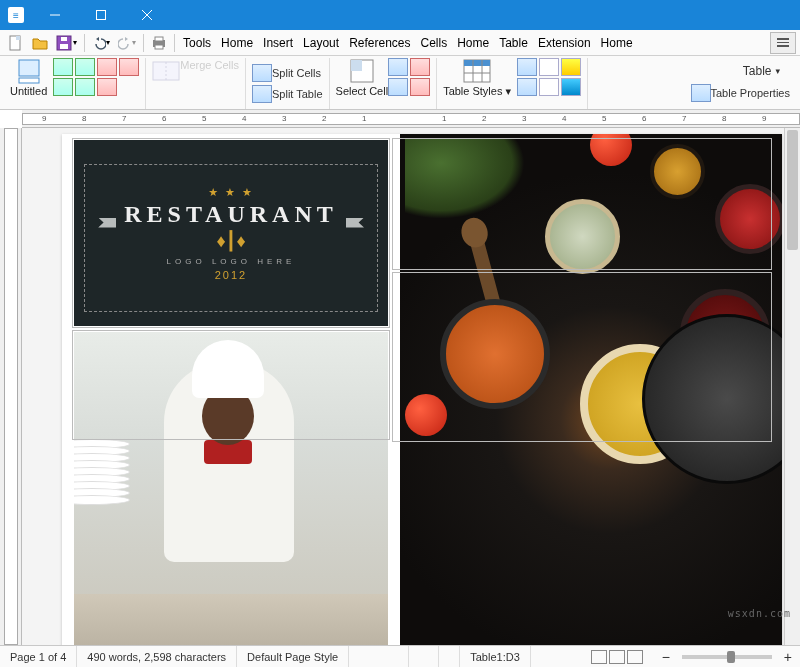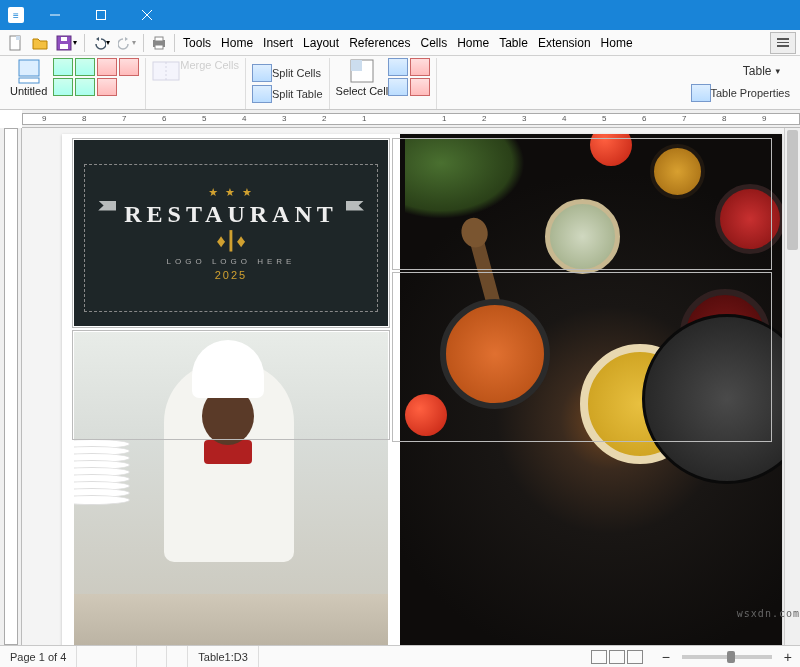--- a/index.html
+++ b/index.html
@@ -61,21 +61,21 @@
   .bowl.b5{left:250px;top:10px;width:55px;height:55px;background:radial-gradient(circle,#d8a030,#a06810);border:4px solid #201810;}
   .bowl.b6{left:315px;top:50px;width:70px;height:70px;background:radial-gradient(circle,#c83030,#801010);border:5px solid #302020;}
   .pan{position:absolute;right:-30px;top:180px;width:170px;height:170px;border-radius:50%;background:radial-gradient(circle,#4a4a4a,#1a1a1a);border:3px solid #0a0a0a;}
   .spoon{position:absolute;left:80px;top:100px;width:14px;height:90px;background:#6b4a2a;border-radius:7px;transform:rotate(-15deg);}
   .spoon::before{content:"";position:absolute;top:-18px;left:-6px;width:26px;height:30px;background:#7a5530;border-radius:50%;}
   .leaves{position:absolute;left:5px;top:5px;width:120px;height:80px;background:radial-gradient(ellipse at 30% 30%,#4a7030,#2a4018 60%,transparent 70%);}
   .tomato{position:absolute;width:42px;height:42px;border-radius:50%;background:radial-gradient(circle at 35% 35%,#ff6040,#c02010);}
   .logo-cell{position:absolute;left:12px;top:6px;width:314px;height:186px;background:#1e2628;display:flex;flex-direction:column;align-items:center;justify-content:center;}
   .logo-border{border:1px dashed #888;position:absolute;left:10px;top:24px;right:10px;bottom:14px;}
   .stars{color:#d0a030;font-size:11px;letter-spacing:2px;margin-bottom:2px;}
-  .ribbons{display:flex;align-items:flex-start;}
+  .ribbons{display:flex;align-items:flex-end;}
   .ribbons::before,.ribbons::after{content:"";width:18px;height:10px;background:#b8bcbc;clip-path:polygon(0 0,100% 0,100% 100%,0 100%,30% 50%);}
   .ribbons::after{transform:scaleX(-1);}
   .logo-name{font-family:Georgia,serif;font-weight:bold;letter-spacing:5px;color:#eee;font-size:24px;padding:0 8px;}
   .forkknife{color:#d0a030;font-size:18px;margin:2px 0;}
   .logo-sub{color:#aaa;font-size:8px;letter-spacing:4px;margin:3px 0;}
   .logo-year{color:#d0a030;font-size:11px;letter-spacing:2px;}
   .img-chef{position:absolute;left:12px;top:198px;width:314px;bottom:0;background:linear-gradient(#e8ece8 0%,#d8dcd8 35%,#c8c4b8 100%);overflow:hidden;}
   .chef-body{position:absolute;left:90px;top:30px;width:130px;height:200px;background:#f4f4f0;border-radius:60px 60px 10px 10px;}
   .chef-head{position:absolute;left:128px;top:55px;width:52px;height:58px;background:#5a3a28;border-radius:50%;}
   .chef-hat{position:absolute;left:118px;top:8px;width:72px;height:58px;background:#fff;border-radius:40px 40px 8px 8px;}
@@ -88,21 +88,21 @@
   .statusbar { height: 22px; background: #fafafa; border-top: 1px solid #c8c8c8; display: flex; align-items: center; font-size: 11px; color: #333; }
   .statusbar .cell { padding: 0 10px; border-right: 1px solid #ddd; height:100%; display:flex; align-items:center;}
   .statusbar .spacer { flex: 1; }
   .statusbar .si{width:16px;height:14px;border:1px solid #888;margin:0 1px;display:inline-block;}
   .zoom-slider{width:90px;height:4px;background:#ccc;position:relative;margin:0 8px;}
   .zoom-slider .thumb{position:absolute;left:50%;top:-4px;width:8px;height:12px;background:#888;border-radius:2px;}
 
   .scrollbar-v{position:absolute;right:0;top:0;bottom:0;width:16px;background:#f0f0f0;border-left:1px solid #ccc;}
   .scrollbar-v .thumb{position:absolute;left:2px;right:2px;top:2px;height:120px;background:#c4c4c4;border-radius:2px;}
 
-  .watermark{position:absolute;right:0;bottom:26px;font-size:10px;color:#666;letter-spacing:1px;font-family:monospace;}
+  .watermark{position:absolute;right:9px;bottom:26px;font-size:10px;color:#666;letter-spacing:1px;font-family:monospace;}
 </style>
 </head>
 <body>
 
 <div class="titlebar">
   <div class="doc-icon">≡</div>
   <div class="winbtn">
       <svg width="10" height="10">
         <line x1="0" y1="5" x2="10" y2="5" stroke-width="1"></line>
       </svg>
@@ -237,20 +237,42 @@
       </div>
       <div class="rgrid cols2">
         <span class="ricon blue"></span>
         <span class="ricon red"></span>
         <span class="ricon blue"></span>
         <span class="ricon red"></span>
       </div>
     </div>
   </div>
 
+  <div class="rgroup">
+    <div style="display:flex;gap:6px;align-items:flex-start;">
+      <div style="display:flex;flex-direction:column;align-items:center;">
+        <svg width="28" height="26">
+            <rect x="1" y="2" width="26" height="22" fill="#fff" stroke="#888"></rect>
+            <rect x="1" y="2" width="26" height="6" fill="#4a90d0"></rect>
+            <line x1="10" y1="2" x2="10" y2="24" stroke="#888"></line>
+            <line x1="19" y1="2" x2="19" y2="24" stroke="#888"></line>
+            <line x1="1" y1="15" x2="27" y2="15" stroke="#888"></line>
+          </svg>
+        <div class="rlabel"><span>Table Styles</span> ▾</div>
+      </div>
+      <div class="rgrid cols3">
+        <span class="ricon blue"></span>
+        <span class="ricon"></span>
+        <span class="ricon" style="background:linear-gradient(#ff4,#fc0);"></span>
+        <span class="ricon blue"></span>
+        <span class="ricon"></span>
+        <span class="ricon" style="background:linear-gradient(#4cf,#08c);"></span>
+      </div>
+    </div>
+  </div>
 
 
   <div class="rspacer"></div>
   <div style="display:flex;flex-direction:column;align-items:flex-end;padding:2px 6px;">
     <div class="tabledrop">Table</div>
     <div class="vrow" style="margin-top:6px;">
         <span class="ricon blue"></span>
         <span>Table Properties</span>
       </div>
   </div>
@@ -301,21 +323,21 @@
       </div>
 
       <div class="logo-cell">
         <div class="logo-border"></div>
         <div class="stars">★ ★ ★</div>
         <div class="ribbons">
             <div class="logo-name">RESTAURANT</div>
           </div>
         <div class="forkknife">♦┃♦</div>
         <div class="logo-sub">LOGO LOGO HERE</div>
-        <div class="logo-year">2025</div>
+        <div class="logo-year">2012</div>
       </div>
 
       <div class="img-chef">
         <div class="counter"></div>
         <div class="plates">
             <div class="plate"></div>
             <div class="plate"></div>
             <div class="plate"></div>
             <div class="plate"></div>
             <div class="plate"></div>
@@ -337,20 +359,22 @@
     </div>
     <div class="scrollbar-v">
         <div class="thumb"></div>
       </div>
   </div>
   <div class="watermark">wsxdn.com</div>
 </div>
 
 <div class="statusbar">
   <div class="cell">Page 1 of 4</div>
+  <div class="cell">490 words, 2,598 characters</div>
+  <div class="cell">Default Page Style</div>
   <div class="cell" style="min-width:60px;"></div>
   <div class="cell" style="min-width:30px;"></div>
   <div class="cell" style="min-width:20px;"></div>
   <div class="cell">Table1:D3</div>
   <div class="spacer"></div>
   <div class="cell" style="border-right:none;">
     <span class="si"></span>
     <span class="si"></span>
     <span class="si"></span>
   </div>

